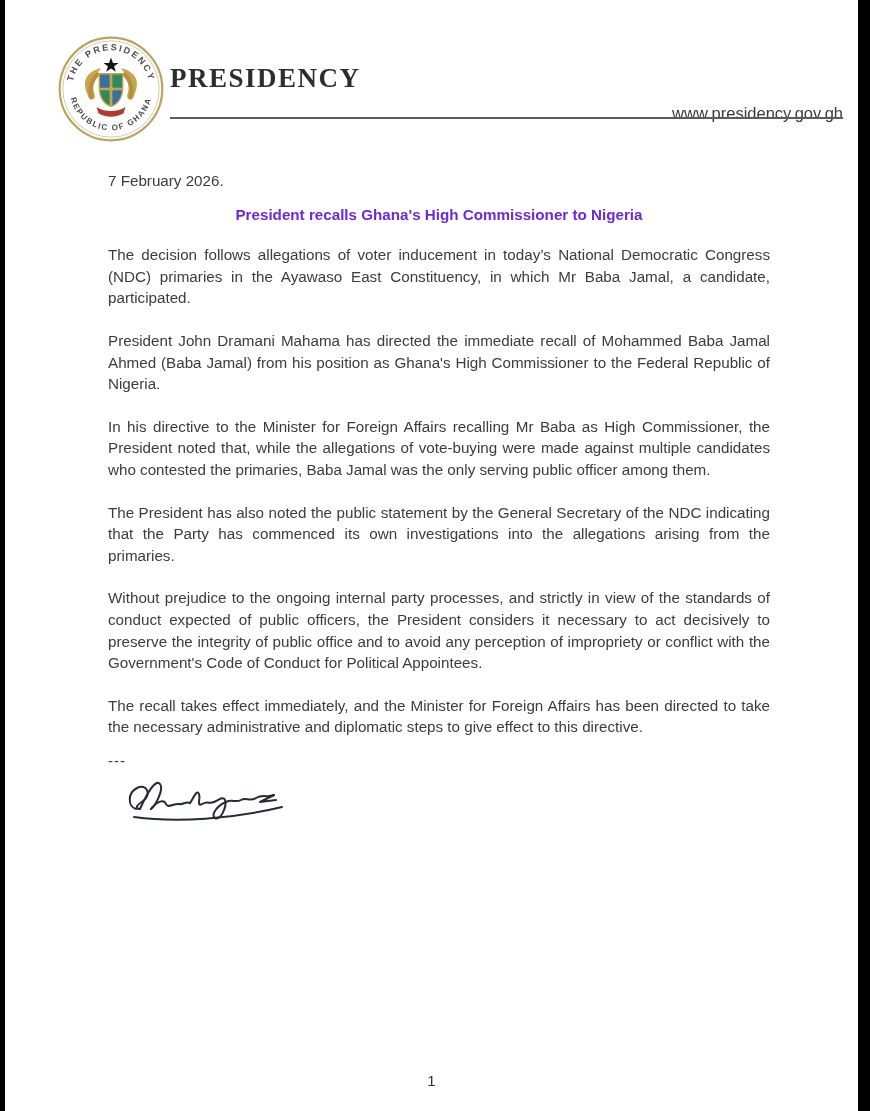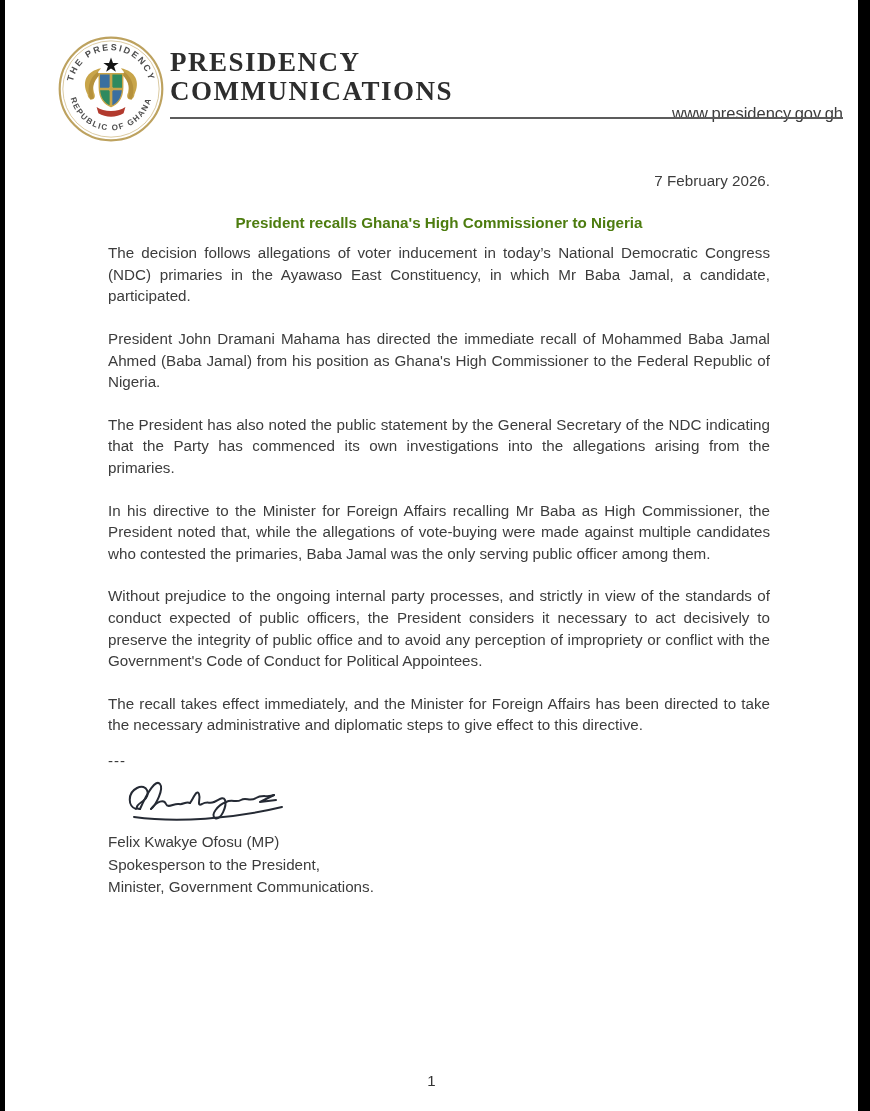--- a/index.html
+++ b/index.html
@@ -15,41 +15,41 @@
   .edge-bar { position: absolute; top: 0; bottom: 0; background: #000; }
   .edge-bar.left  { left: 0; width: 5px; }
   .edge-bar.right { right: 0; width: 12px; }
 
   .page { position: absolute; left: 5px; right: 12px; top: 0; bottom: 0; background: #fff; }
 
   
   .letterhead { position: absolute; left: 0; top: 0; right: 0; height: 150px; }
   .seal { position: absolute; left: 52px; top: 35px; width: 108px; height: 108px; }
   .org-block {
-    position: absolute; left: 165px; top: 48px;
+    position: absolute; left: 165px; top: 64px;
     font-family: "Liberation Serif", serif;
     font-weight: bold; color: #2d2d2d;
-    font-size: 27px; line-height: 29px; letter-spacing: 1.5px;
+    font-size: 27px; line-height: 29px; letter-spacing: 1.5px; text-align: center;
   }
   .header-rule {
     position: absolute; left: 165px; right: 15px; top: 117px;
     height: 2px; background: #5c5c5c;
   }
   .website {
     position: absolute; right: 15px; top: 104px;
     font-size: 16.5px; color: #3c3c3c;
   }
 
   
   .doc-body {
     position: absolute; left: 103px; top: 170px; width: 662px;
     font-size: 15.2px; line-height: 21.6px; color: #3c3c3c;
   }
-  .doc-date { text-align: right; margin-bottom: 20px; }
-  .doc-title { text-align: center; font-weight: bold; color: #4d7c0f; margin-bottom: 9px; }
+  .doc-date { text-align: left; margin-bottom: 12px; }
+  .doc-title { text-align: center; font-weight: bold; color: #6d28d9; margin-bottom: 19px; }
   .doc-body p.para { text-align: justify; margin-bottom: 21px; }
   .doc-body p.para:last-of-type { margin-bottom: 8px; }
 
   
   .sig-block { position: absolute; left: 103px; top: 752px; width: 420px; }
   .sig-separator { font-size: 15px; color: #3c3c3c; letter-spacing: 1px; }
   .sig-image { margin: 2px 0 2px 14px; width: 175px; height: 58px; display: block; }
   .sig-lines { font-size: 15.2px; line-height: 22.5px; color: #3c3c3c; }
 
   .page-number {
@@ -107,35 +107,34 @@
         </g>
         <use href="#shieldPath" fill="none" stroke="#c8a54a" stroke-width="1.6"></use>
         <circle cx="60" cy="60" r="2.6" fill="#c8a54a"></circle>
 
         <path d="M44,80 C52,86 68,86 76,80 L74,87 C66,92 54,92 46,87 Z" fill="#b23a2e"></path>
       </g>
     </svg>
 
     <div class="org-block">
       <div>PRESIDENCY</div>
-      <div>COMMUNICATIONS</div>
     </div>
 
     <div class="website">www.presidency.gov.gh</div>
     <div class="header-rule"></div>
   </div>
 
   <div class="doc-body">
     <div class="doc-date">7 February 2026.</div>
     <div class="doc-title">President recalls Ghana's High Commissioner to Nigeria</div>
 
     <p class="para">The decision follows allegations of voter inducement in today’s National Democratic Congress (NDC) primaries in the Ayawaso East Constituency, in which Mr Baba Jamal, a candidate, participated.</p>
     <p class="para">President John Dramani Mahama has directed the immediate recall of Mohammed Baba Jamal Ahmed (Baba Jamal) from his position as Ghana's High Commissioner to the Federal Republic of Nigeria.</p>
+    <p class="para">In his directive to the Minister for Foreign Affairs recalling Mr Baba as High Commissioner, the President noted that, while the allegations of vote-buying were made against multiple candidates who contested the primaries, Baba Jamal was the only serving public officer among them.</p>
     <p class="para">The President has also noted the public statement by the General Secretary of the NDC indicating that the Party has commenced its own investigations into the allegations arising from the primaries.</p>
-    <p class="para">In his directive to the Minister for Foreign Affairs recalling Mr Baba as High Commissioner, the President noted that, while the allegations of vote-buying were made against multiple candidates who contested the primaries, Baba Jamal was the only serving public officer among them.</p>
     <p class="para">Without prejudice to the ongoing internal party processes, and strictly in view of the standards of conduct expected of public officers, the President considers it necessary to act decisively to preserve the integrity of public office and to avoid any perception of impropriety or conflict with the Government's Code of Conduct for Political Appointees.</p>
     <p class="para">The recall takes effect immediately, and the Minister for Foreign Affairs has been directed to take the necessary administrative and diplomatic steps to give effect to this directive.</p>
   </div>
 
   <div class="sig-block">
     <div class="sig-separator">---</div>
 
     <svg class="sig-image" viewBox="0 0 175 58" aria-hidden="true">
       <g fill="none" stroke="#252a34" stroke-width="2" stroke-linecap="round" stroke-linejoin="round">
 
@@ -150,21 +149,16 @@
         <path d="M92,31 C97,29 101,25 103,29 C105,35 99,50 93,47 C88,44 96,34 104,31"></path>
 
         <path d="M104,31 C110,28 114,32 119,29 C124,26 128,31 134,27 C140,23 146,27 152,24"></path>
 
         <path d="M152,24 L138,31 L154,29"></path>
 
         <path d="M12,46 C55,52 110,48 160,36"></path>
       </g>
     </svg>
 
-    <div class="sig-lines">
-      <div>Felix Kwakye Ofosu (MP)</div>
-      <div>Spokesperson to the President,</div>
-      <div>Minister, Government Communications.</div>
-    </div>
   </div>
 
   <div class="page-number">1</div>
 </div>
 
 </body></html>

